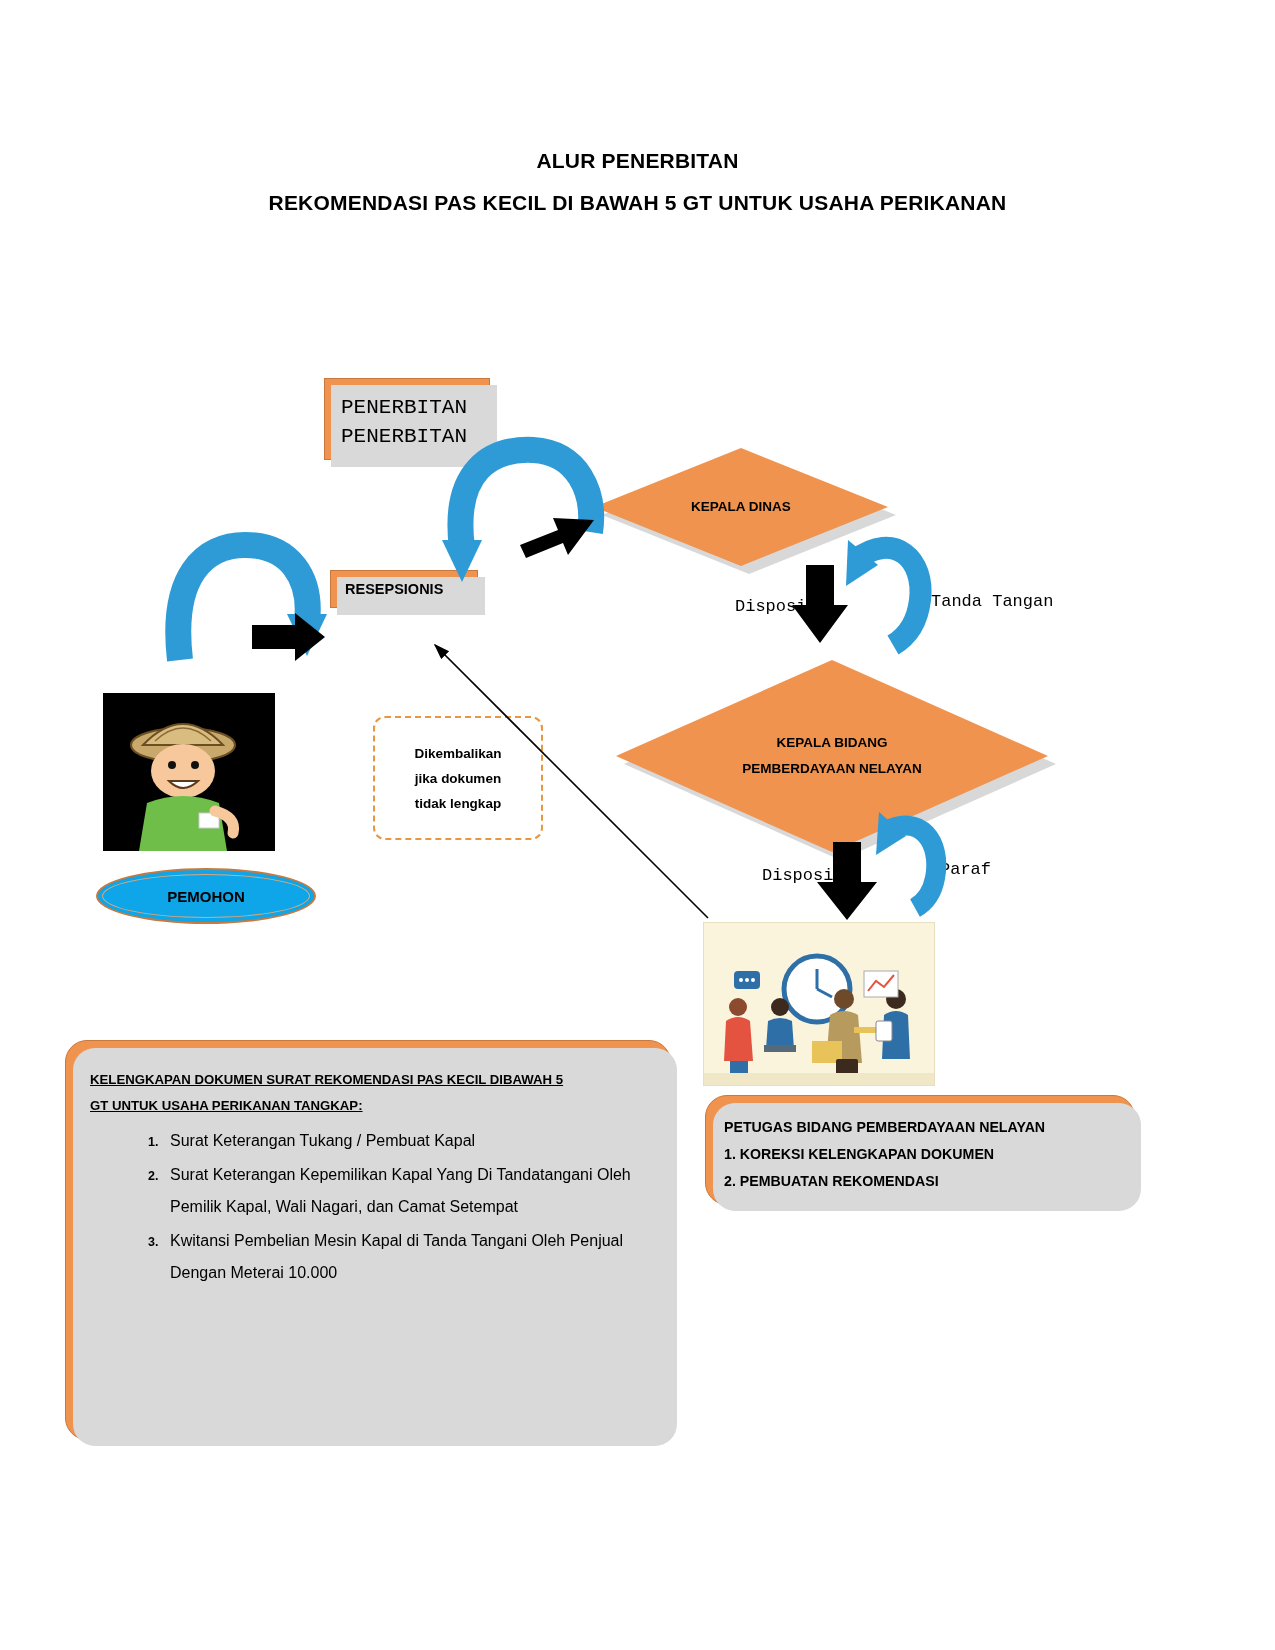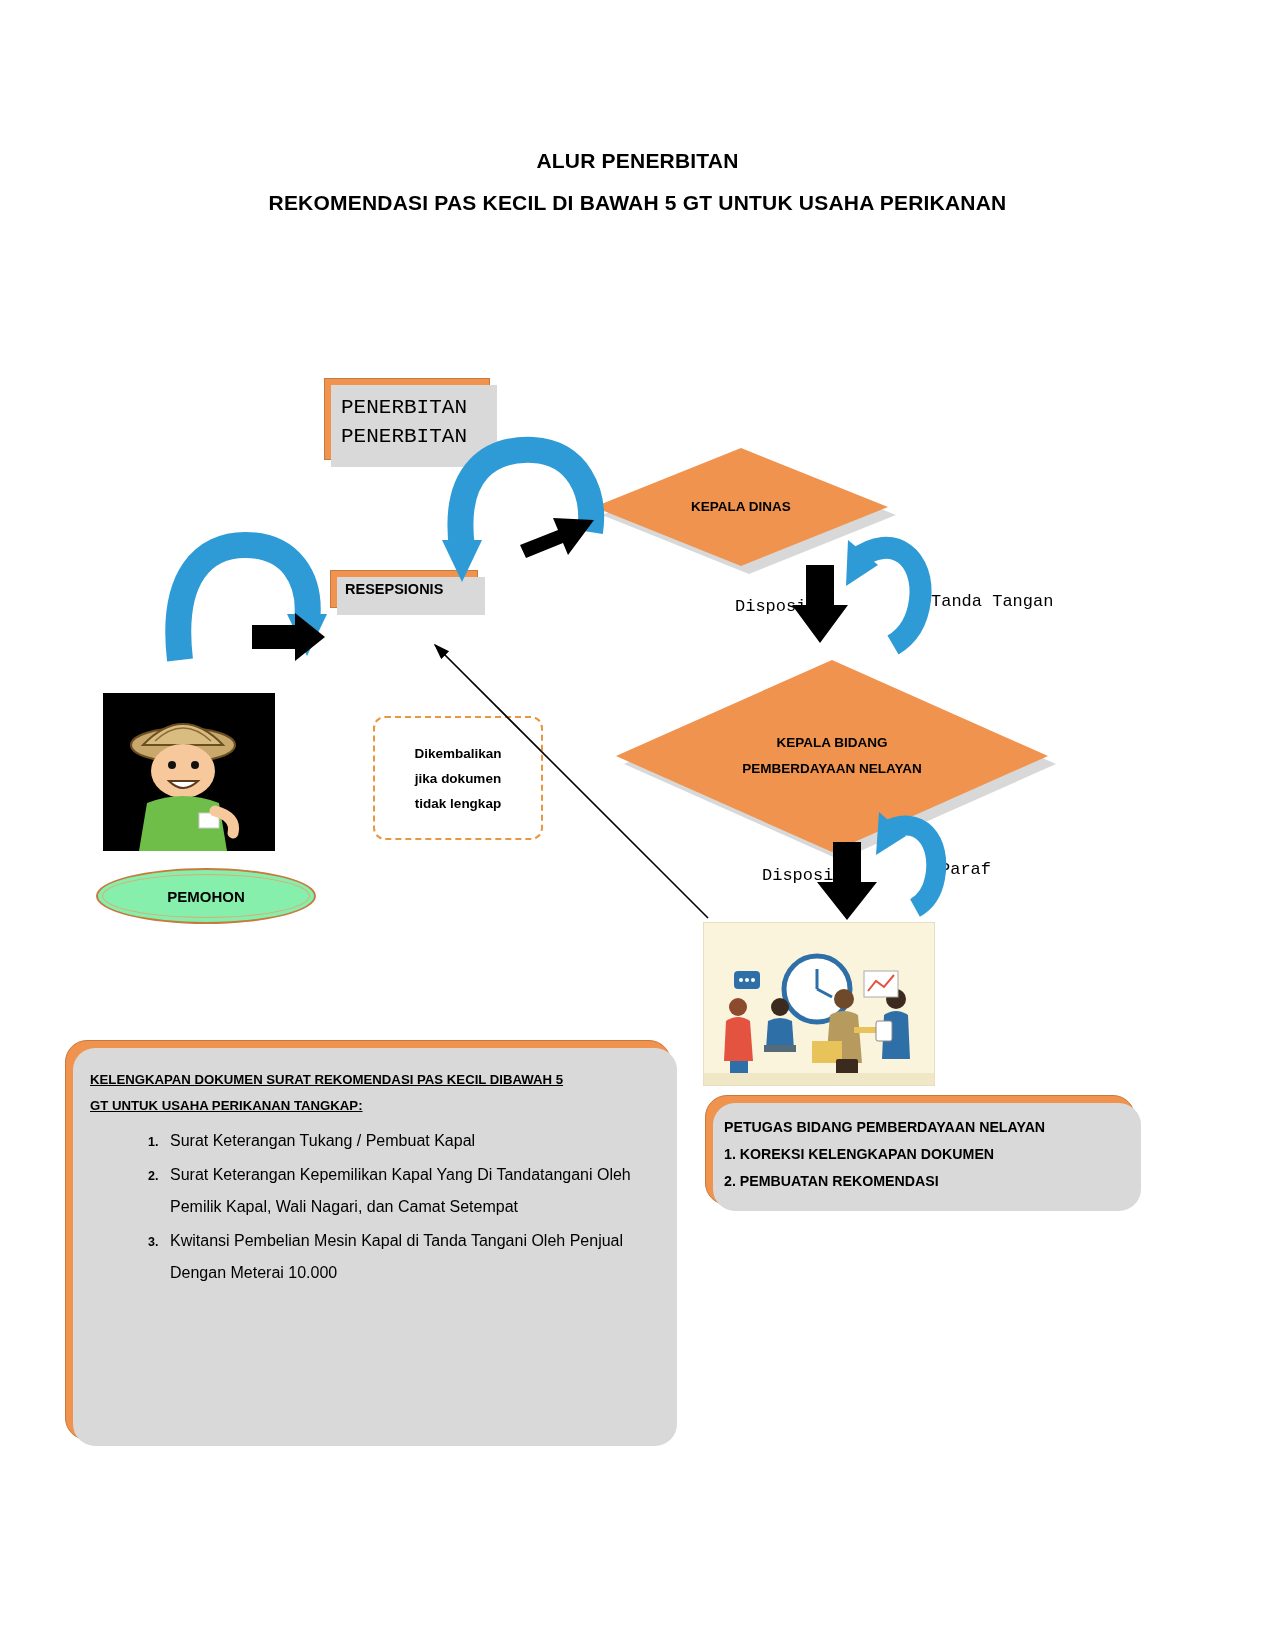--- a/index.html
+++ b/index.html
@@ -116,21 +116,21 @@
 
   
   #pemohon-ellipse {
     position: absolute;
     left: 96px;
     top: 868px;
     width: 216px;
     height: 52px;
     border: 2px solid #C8793D;
     border-radius: 50%;
-    background: #86efac;
+    background: #0ea5e9;
     display: flex;
     align-items: center;
     justify-content: center;
     font-size: 15px;
     font-weight: bold;
   }
   #pemohon-ellipse .inner-ring {
     position: absolute;
     left: 4px; top: 4px; right: 4px; bottom: 4px;
     border: 1px solid #E0A877;

